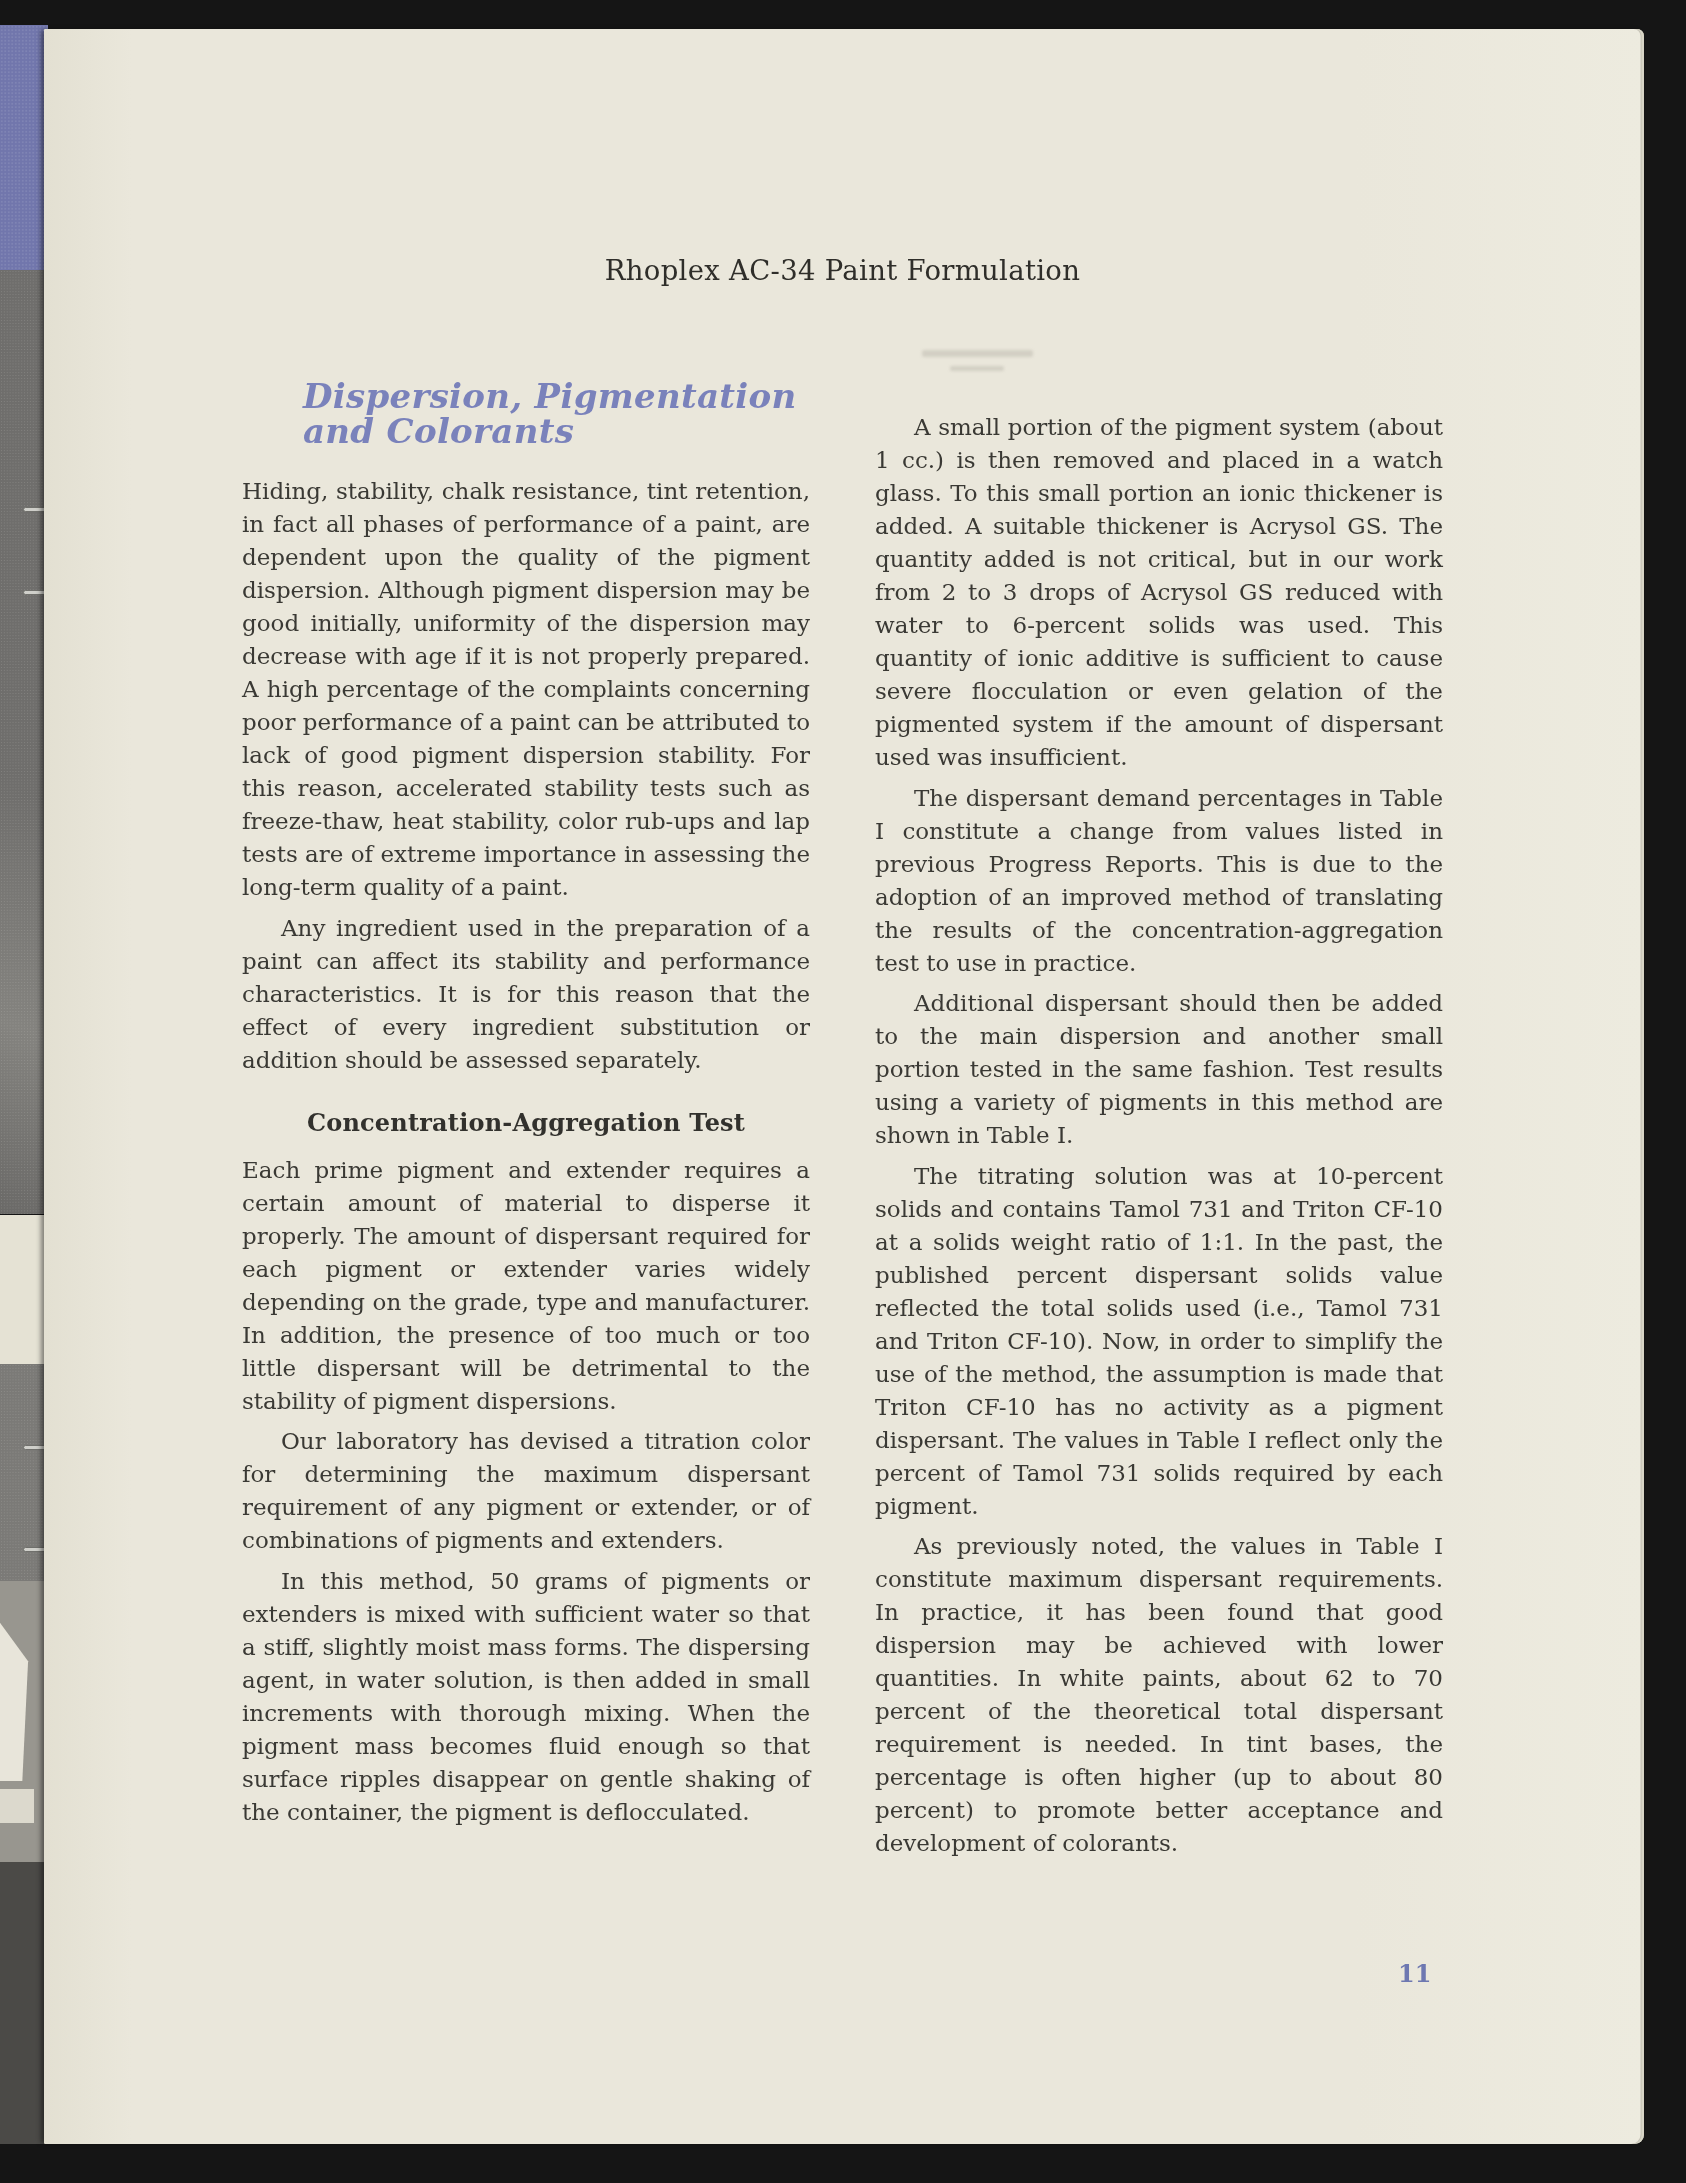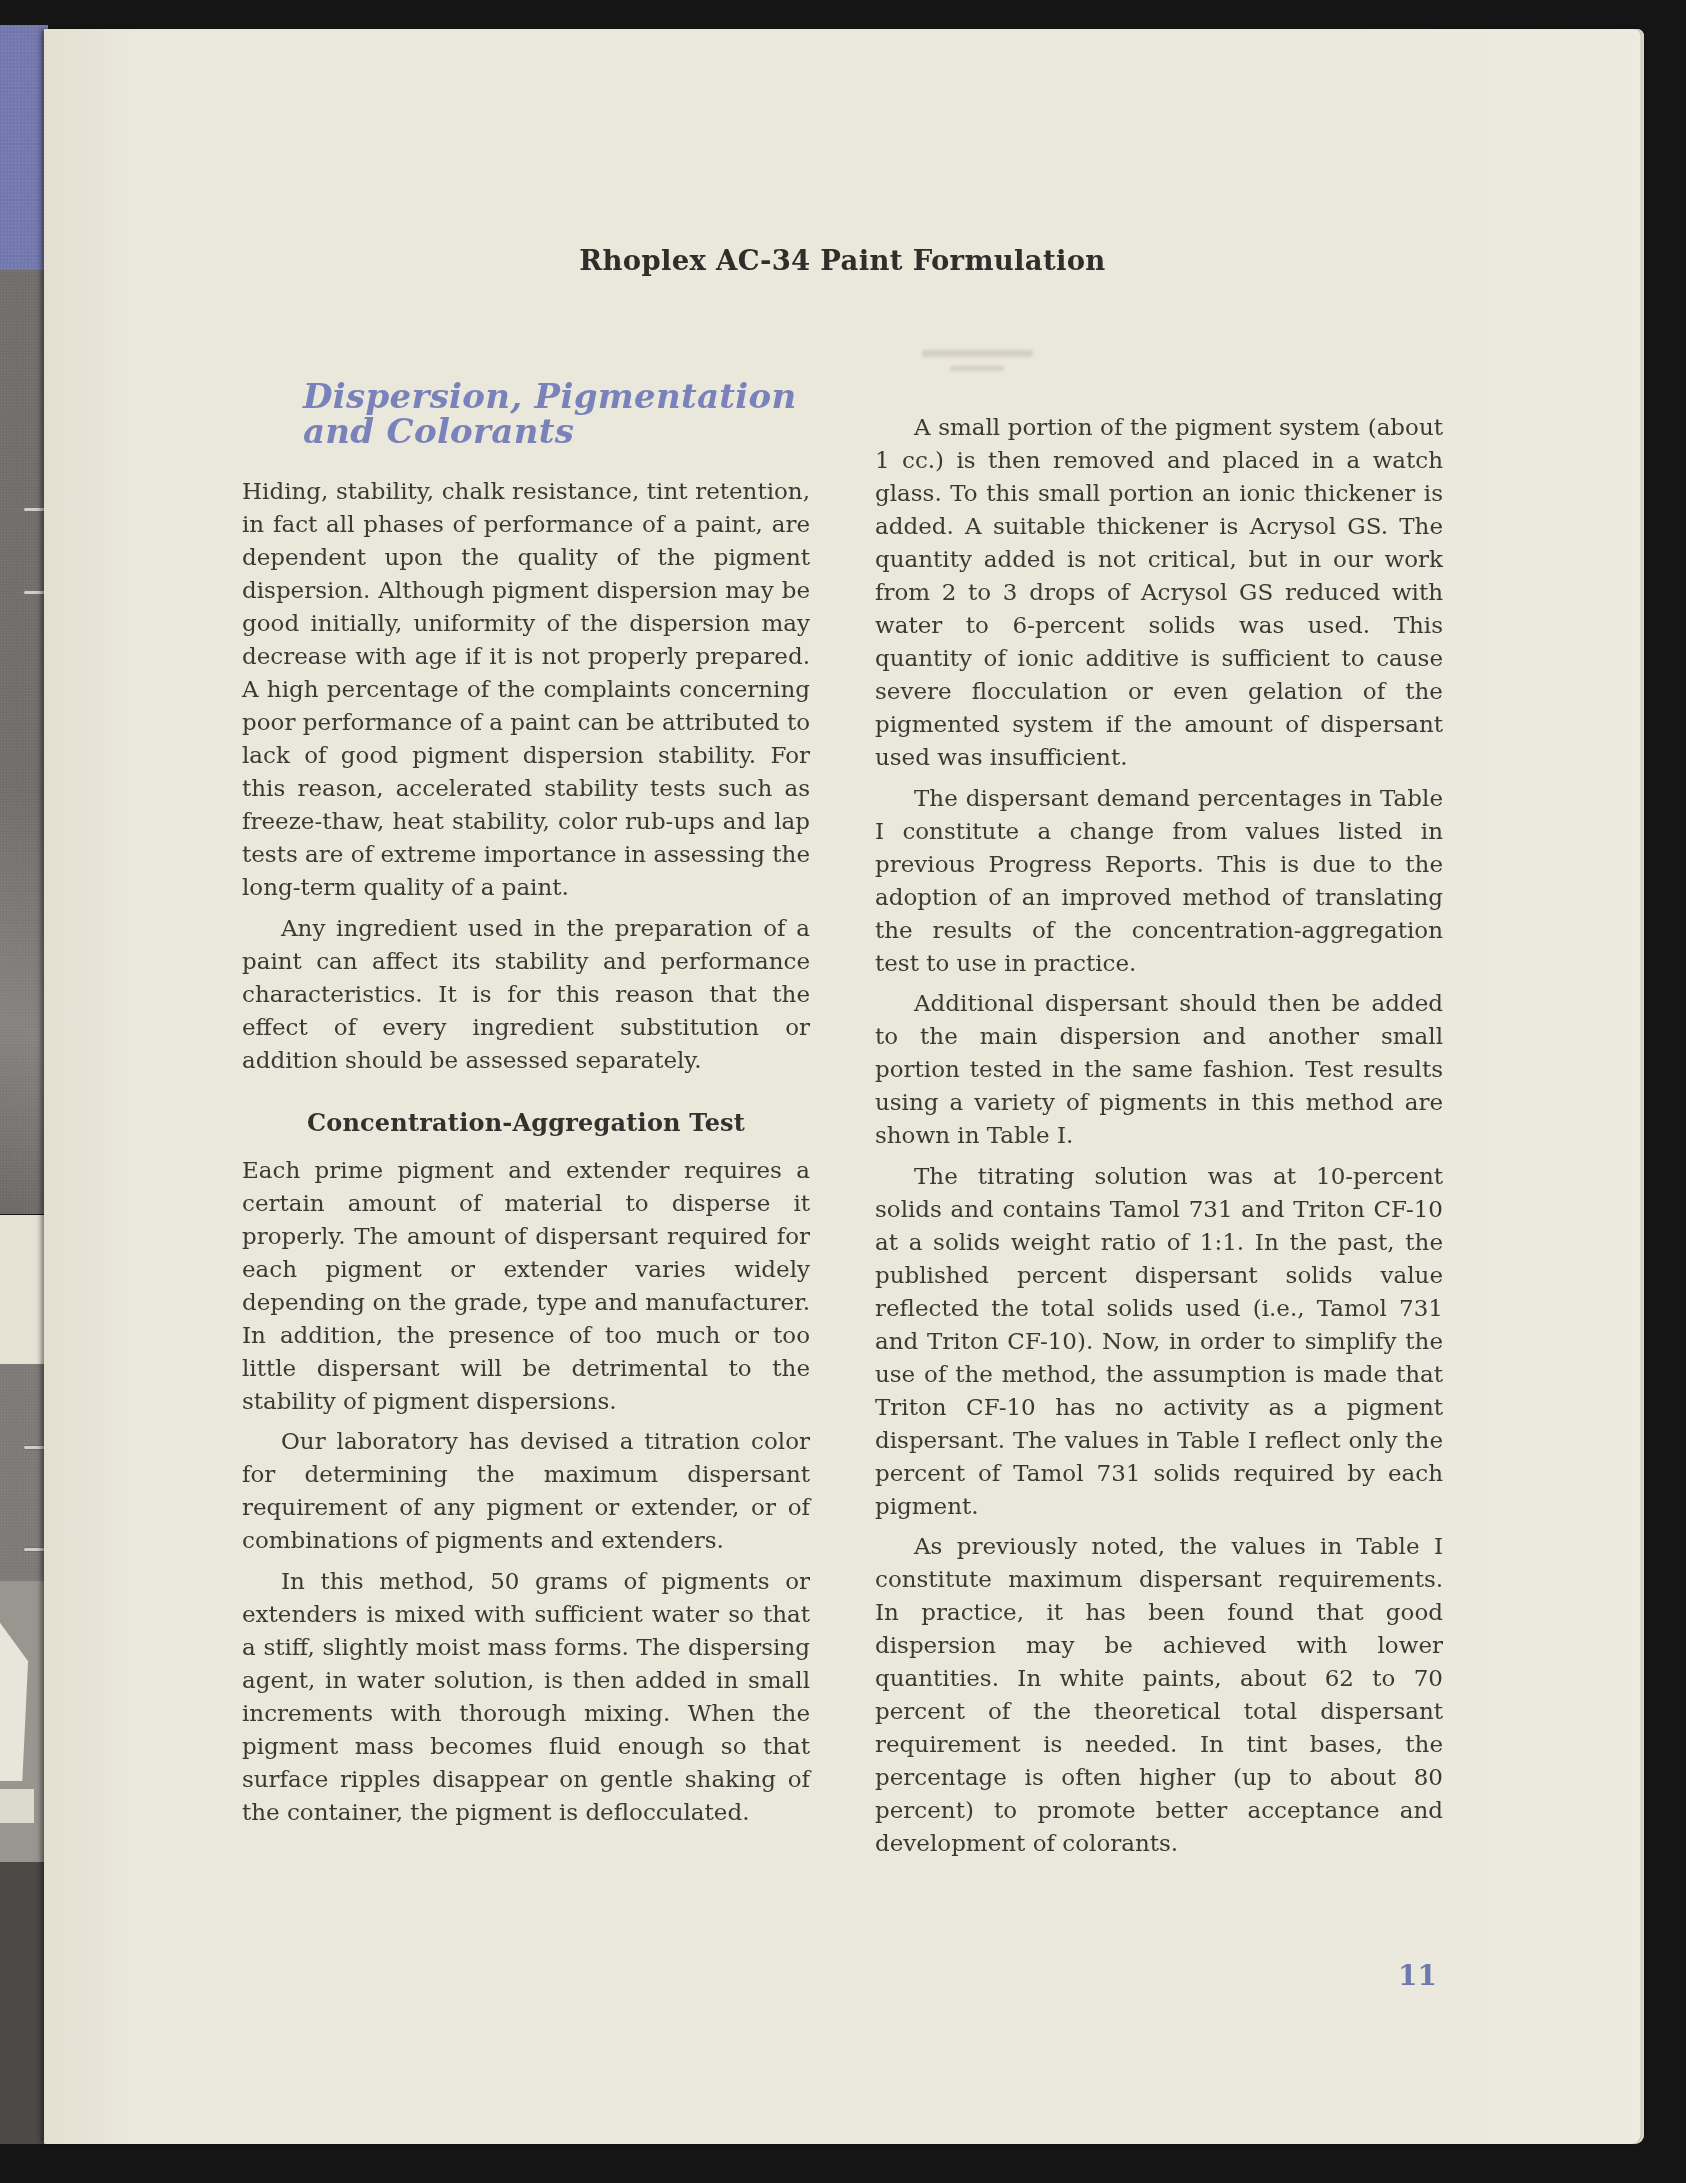--- a/index.html
+++ b/index.html
@@ -49,23 +49,23 @@
   
   .page {
     position: absolute; left: 44px; top: 29px; width: 1600px; height: 2115px;
     background: linear-gradient(90deg, #e3e0d2 0px, #eae7db 88px, #eae7db 82%, #edebdf 100%);
     border-radius: 1.2px 7px 9.4px 1.2px;
     box-shadow: -4.1px 0 5.3px -1.2px rgba(0,0,0,0.45), inset -2.3px 0 0 #d8d5c6, inset -3.5px 0 0 rgba(150,147,132,0.45);
     z-index: 2;
   }
 
   .page-title {
-    position: absolute; left: 198px; top: 215px; width: 1201px;
+    position: absolute; left: 198px; top: 225px; width: 1201px;
     text-align: center;
-    font-size: 27.5px; font-weight: 700; color: #2f2e2a; letter-spacing: 0.3px;
+    font-size: 27.5px; font-weight: 400; color: #2f2e2a; letter-spacing: 0.3px;
   }
 
   .col { position: absolute; top: 0; width: 568px; font-size: 23px; line-height: 33px; color: #3a3934; text-align: justify; }
   .col-left  { left: 198px; }
   .col-right { left: 831px; }
 
   .blue-heading {
     margin-top: 350px; margin-bottom: 26px; padding-left: 61px;
     font-size: 34px; line-height: 35px; font-weight: 700; font-style: italic;
     color: #7a82bb; white-space: pre-line; text-align: left; letter-spacing: 0.3px;
@@ -75,21 +75,21 @@
   .col p { margin-bottom: 7.6px; }
   .indent { text-indent: 39px; }
 
   .subheading {
     margin-top: 29px; margin-bottom: 15px;
     font-size: 24px; font-weight: 700; color: #32312d; text-align: center; letter-spacing: 0.2px;
   }
 
   .page-number {
     position: absolute; left: 1354px; top: 1930px;
-    font-size: 28px; font-weight: 700; color: #6e78b1;
+    font-size: 24px; font-weight: 700; color: #6e78b1;
   }
 
   .smudge {
     position: absolute; background: rgba(118,115,105,0.20);
     filter: blur(1.8px); border-radius: 2.3px; z-index: 3;
   }
   .smudge-1 { left: 878px; top: 321px; width: 111px; height: 7px; }
   .smudge-2 { left: 906px; top: 337px; width: 54px;  height: 5.3px;  }
 </style>
 </head>

